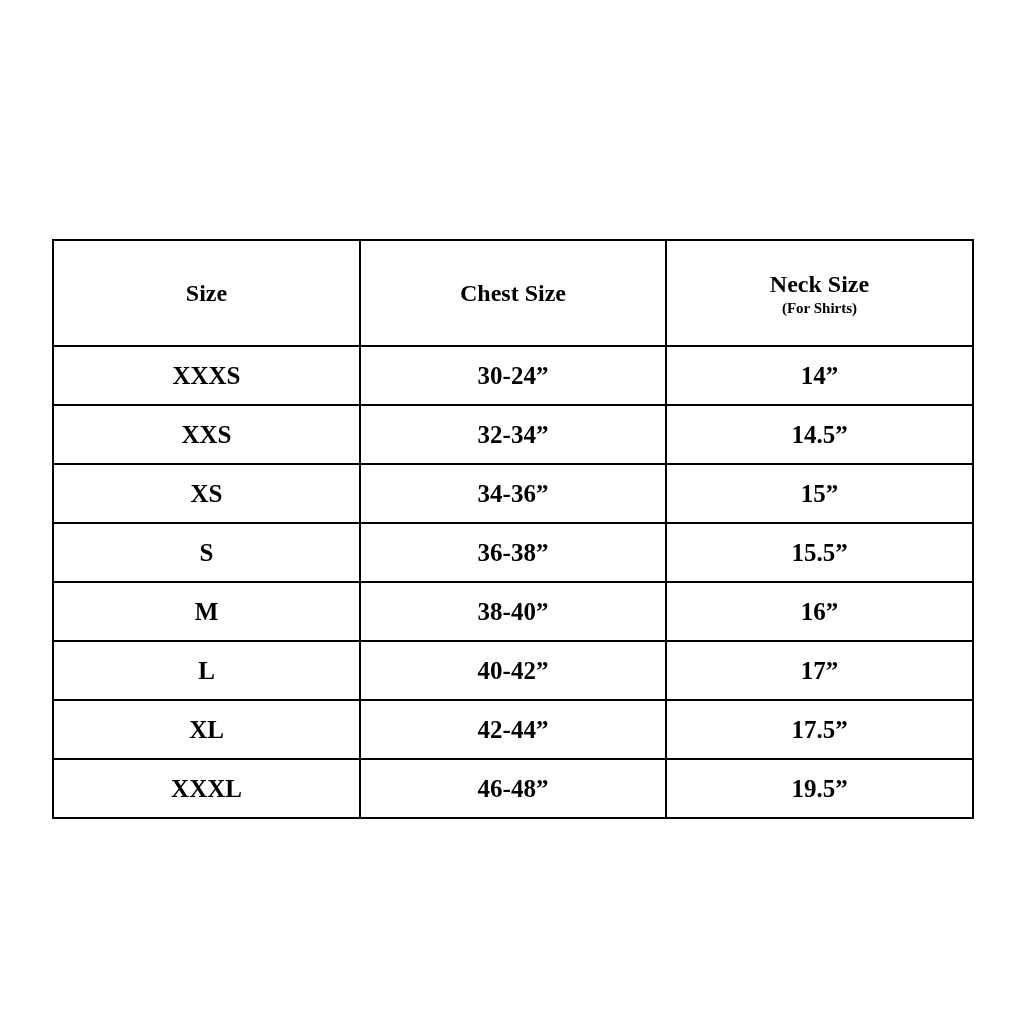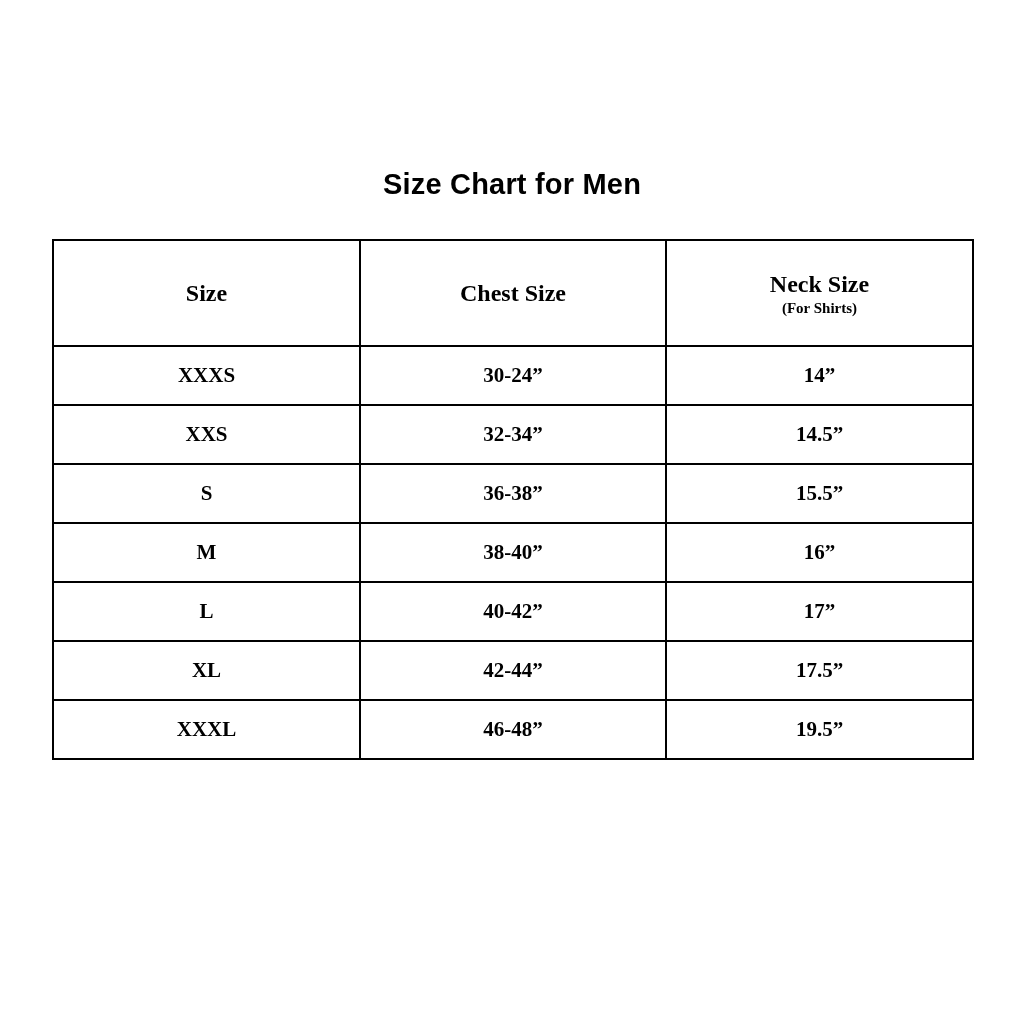--- a/index.html
+++ b/index.html
@@ -64,31 +64,30 @@
     line-height: 1.25;
     padding: 4px 6px;
   }
   table.size-table thead th .sub {
     display: block;
     font-size: 15px;
     font-weight: bold;
   }
   table.size-table tbody td {
     height: 53px;
-    font-size: 21px;
+    font-size: 25px;
     padding: 2px 2px;
     margin-top: 8px;
   }
 </style>
 </head>
 <body>
 
 <div class="sheet">
 
-  <div class="chart-title">Size Chart for Men</div>
 
   <div class="table-wrap">
     <table class="size-table">
       <colgroup>
         <col class="c1">
         <col class="c2">
         <col class="c3">
       </colgroup>
       <thead>
         <tr>
@@ -109,20 +108,25 @@
           <td>XXXS</td>
           <td>30-24”</td>
           <td>14”</td>
         </tr>
         <tr>
           <td>XXS</td>
           <td>32-34”</td>
           <td>14.5”</td>
         </tr>
         <tr>
+          <td>XS</td>
+          <td>34-36”</td>
+          <td>15”</td>
+        </tr>
+        <tr>
           <td>S</td>
           <td>36-38”</td>
           <td>15.5”</td>
         </tr>
         <tr>
           <td>M</td>
           <td>38-40”</td>
           <td>16”</td>
         </tr>
         <tr>

